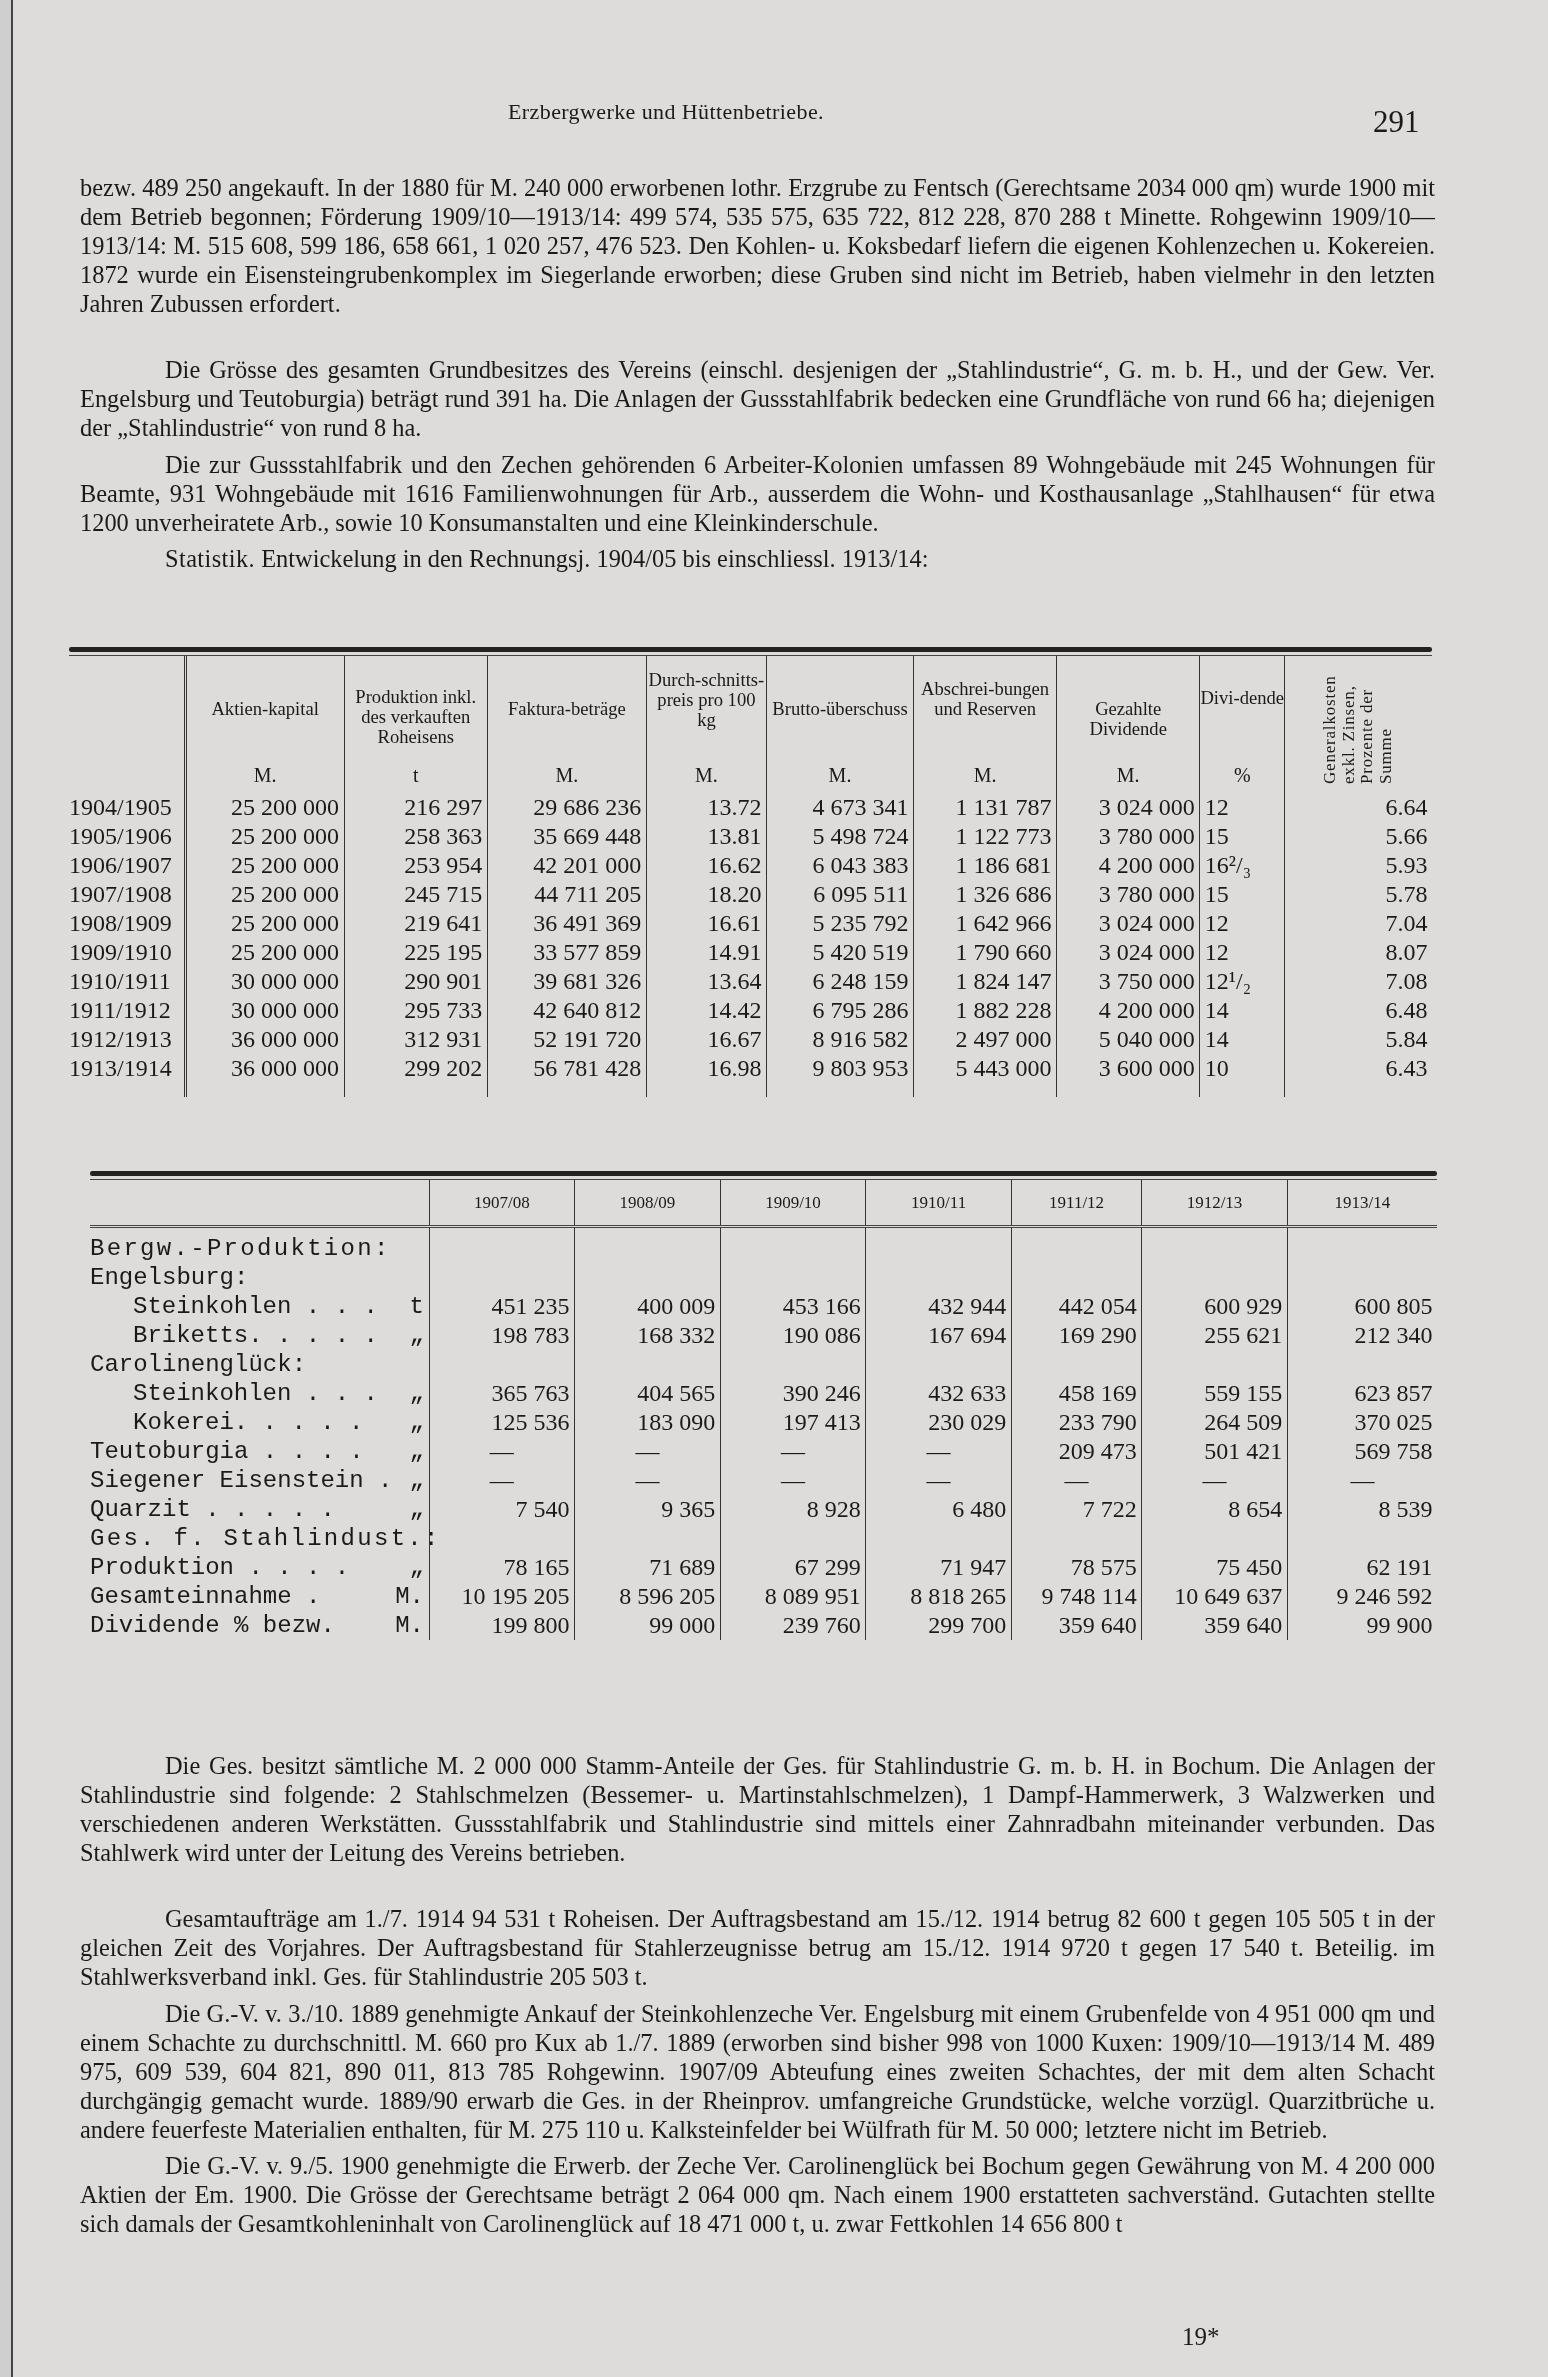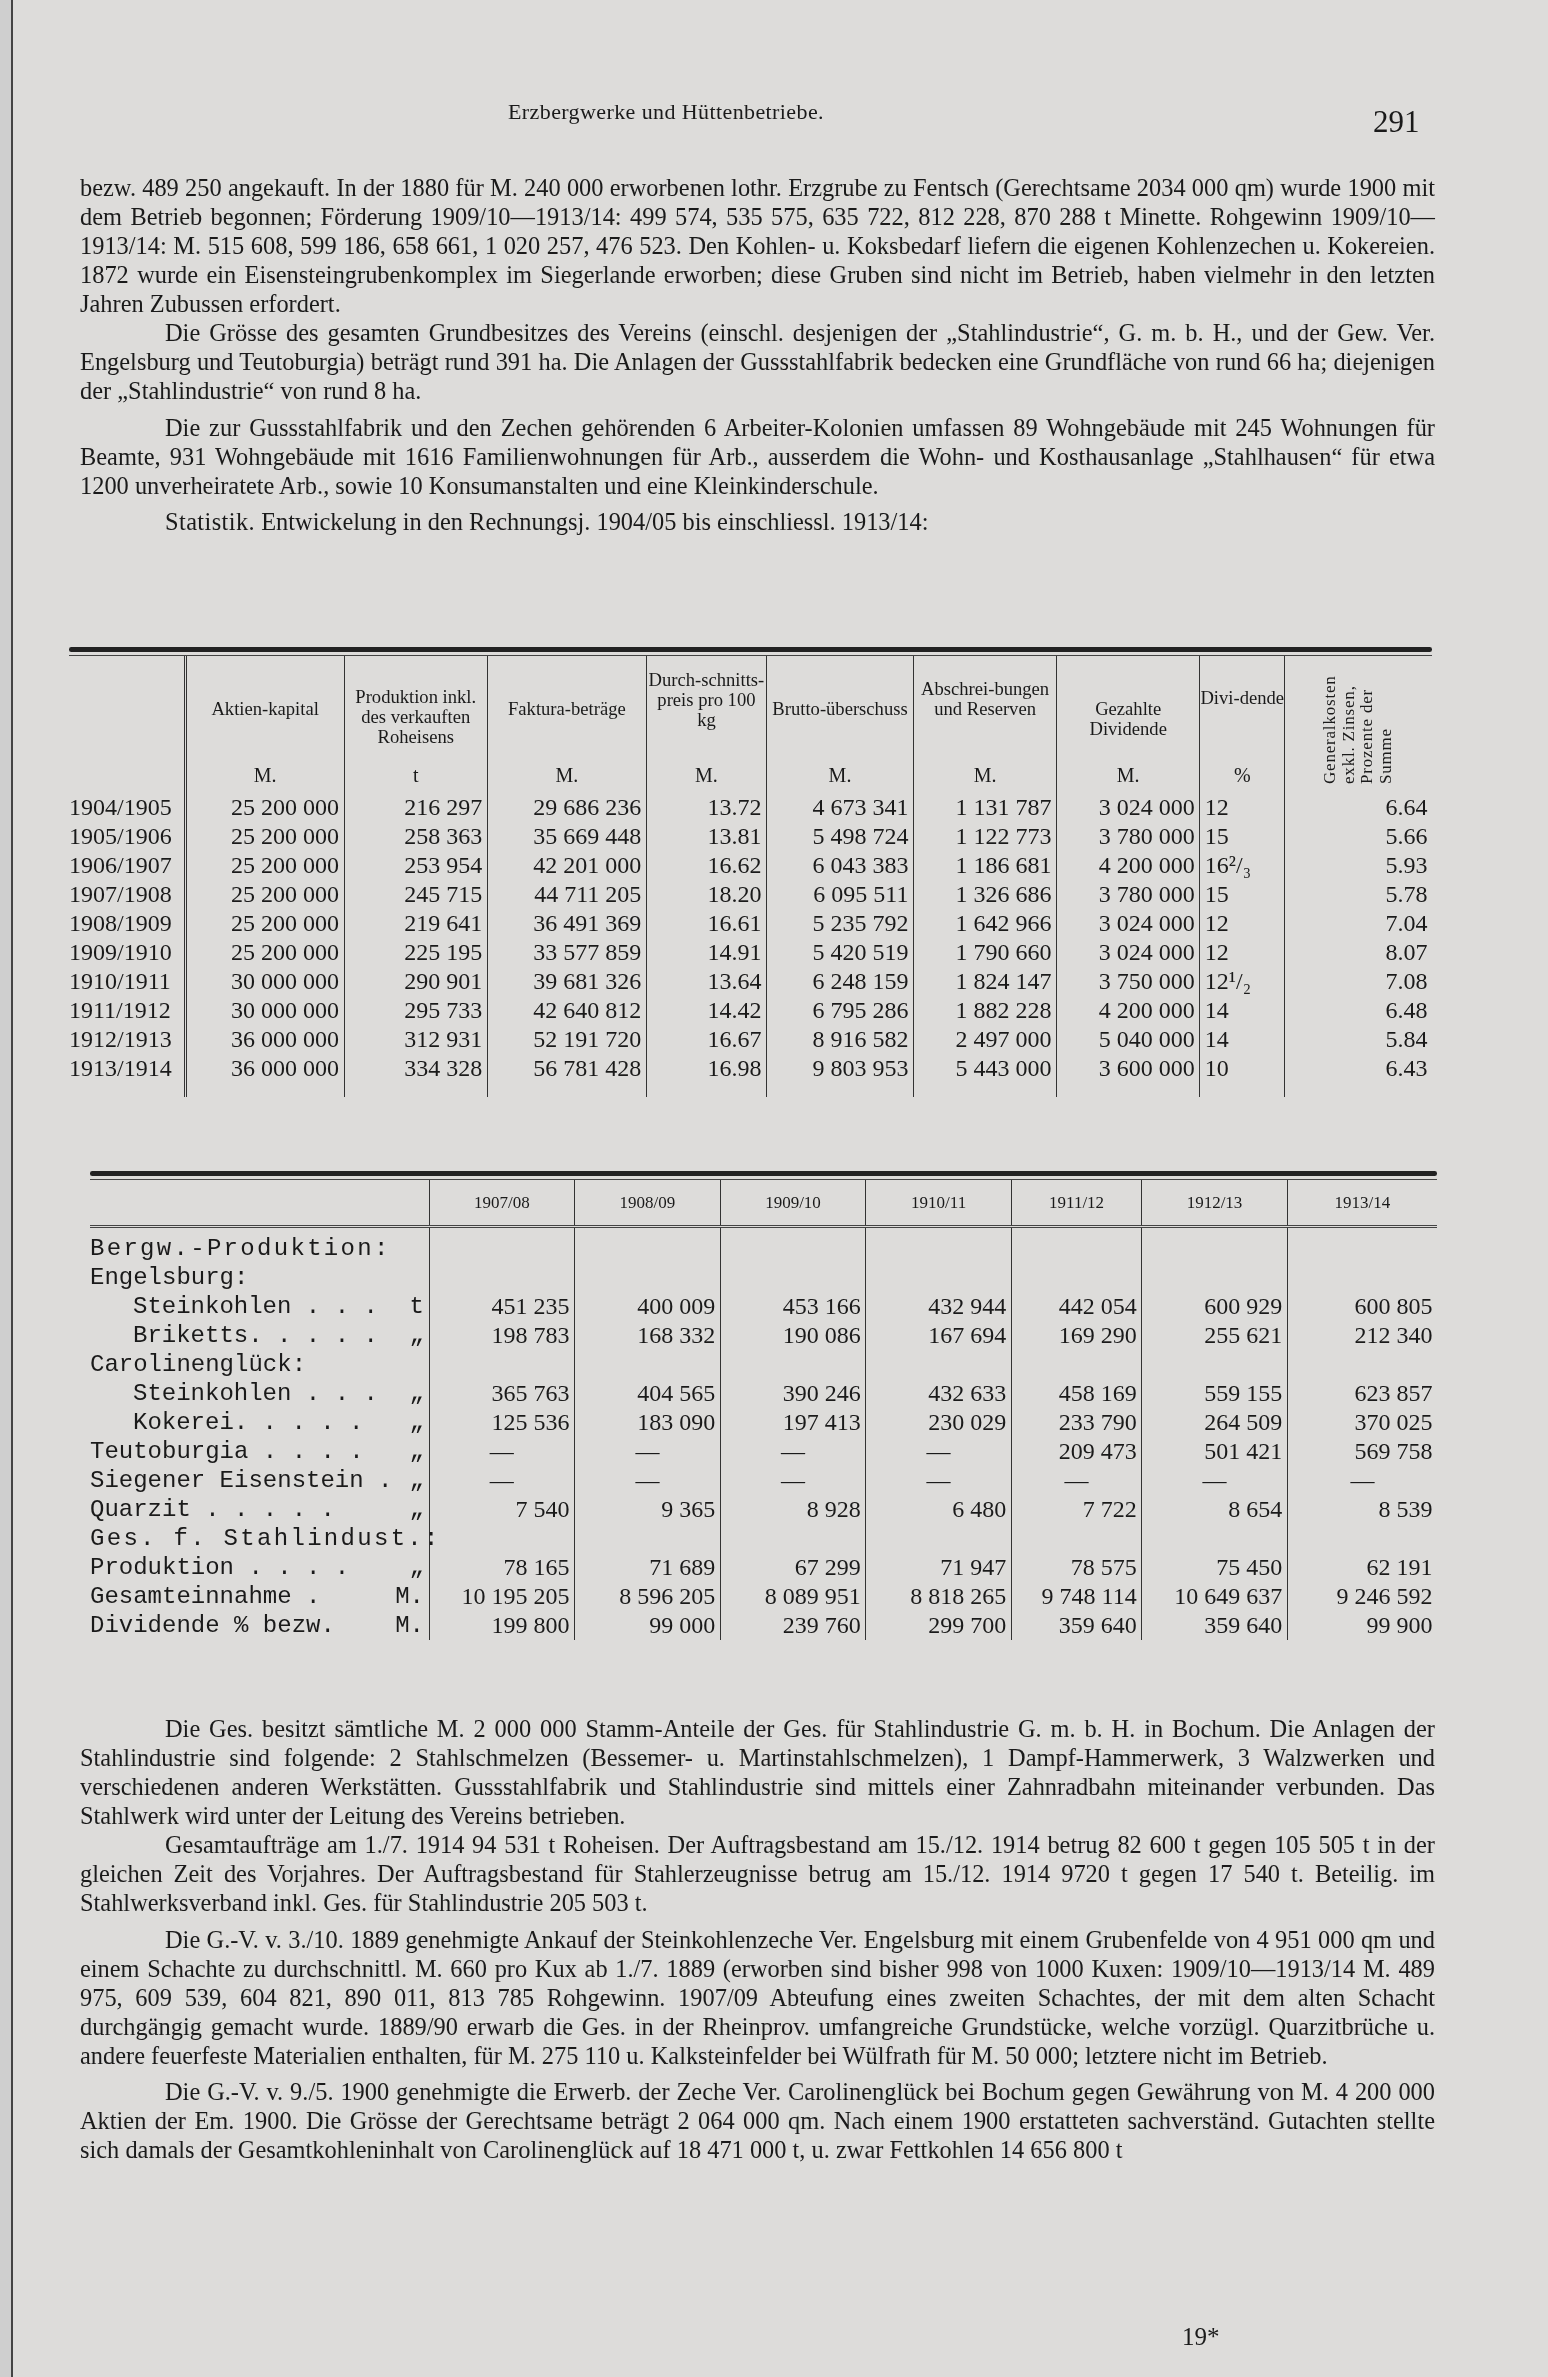--- a/index.html
+++ b/index.html
@@ -21,21 +21,21 @@
     position: absolute; left: 495px; top: 0; font-size: 22px; letter-spacing: 0.4px;
   }
   .running-head .pageno {
     position: absolute; left: 1360px; top: 4.6px; font-size: 31px;
   }
   .text-block {
     position: absolute; left: 67px; width: 1355px;
     font-size: 24.4px; line-height: 29px; text-align: justify;
   }
   .text-block p { margin: 0; }
-  .text-block p.indent { text-indent: 85px; }
+  .text-block p.indent { text-indent: 85px; margin-top: 37px; }
   .text-block p.gap { margin-top: 7.7px; }
   .stat-heading { font-weight: normal; letter-spacing: 0.4px; }
 
   
   .t1 {
     position: absolute; left: 56px; top: 647px; width: 1363px;
   }
   .rule-thick { height: 4.6px; background: #222; border-radius: 2.3px; }
   .rule-thin { height: 1.5px; background: #444; margin-top: 3.1px; }
   table.grid { border-collapse: collapse; width: 100%; table-layout: fixed; }
@@ -269,21 +269,21 @@
             <td class="r">16.67</td>
             <td class="r">8 916 582</td>
             <td class="r">2 497 000</td>
             <td class="r">5 040 000</td>
             <td class="l">14</td>
             <td class="r">5.84</td>
           </tr>
           <tr>
             <td class="l">1913/1914</td>
             <td class="r dbl">36 000 000</td>
-            <td class="r">334 328</td>
+            <td class="r">299 202</td>
             <td class="r">56 781 428</td>
             <td class="r">16.98</td>
             <td class="r">9 803 953</td>
             <td class="r">5 443 000</td>
             <td class="r">3 600 000</td>
             <td class="l">10</td>
             <td class="r">6.43</td>
           </tr>
         </tbody>
     </table>

